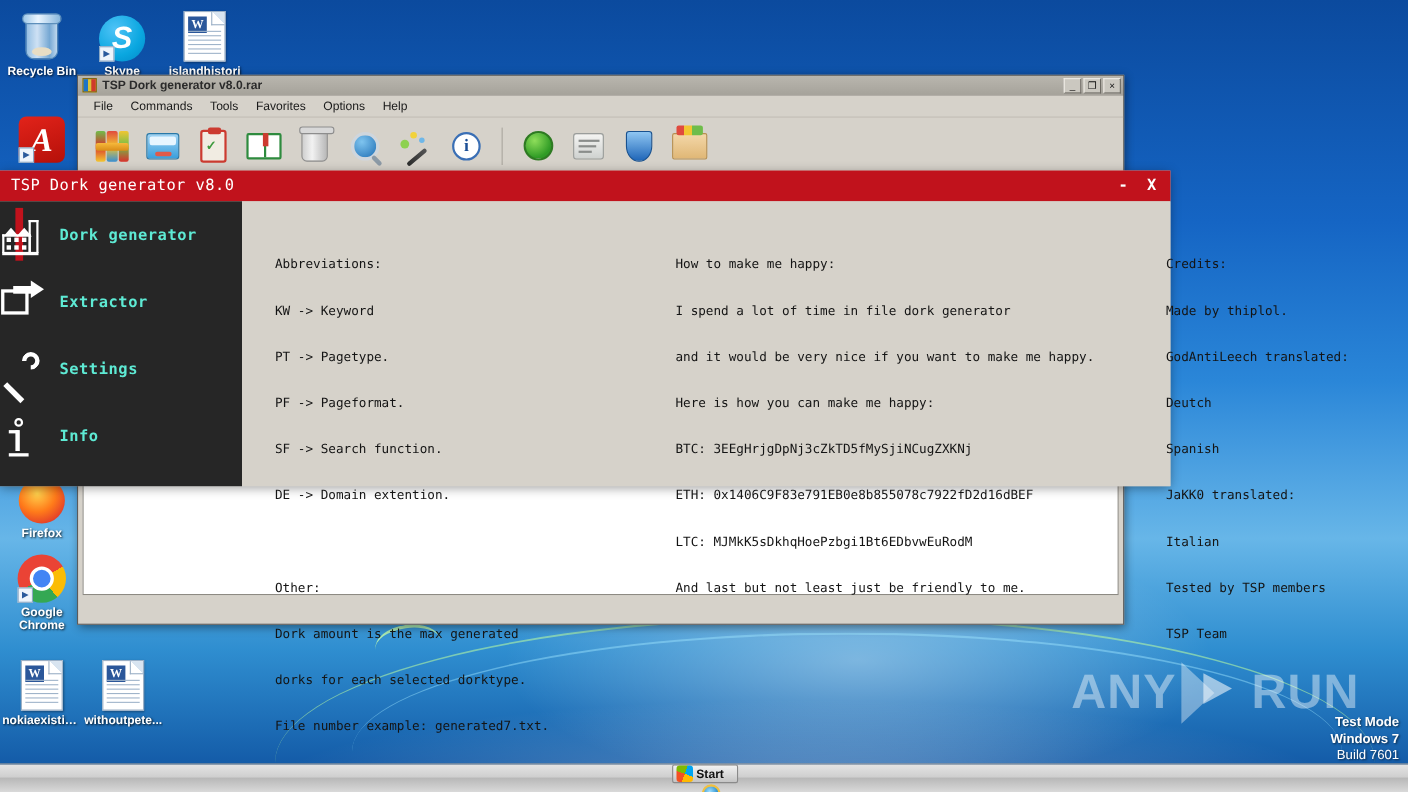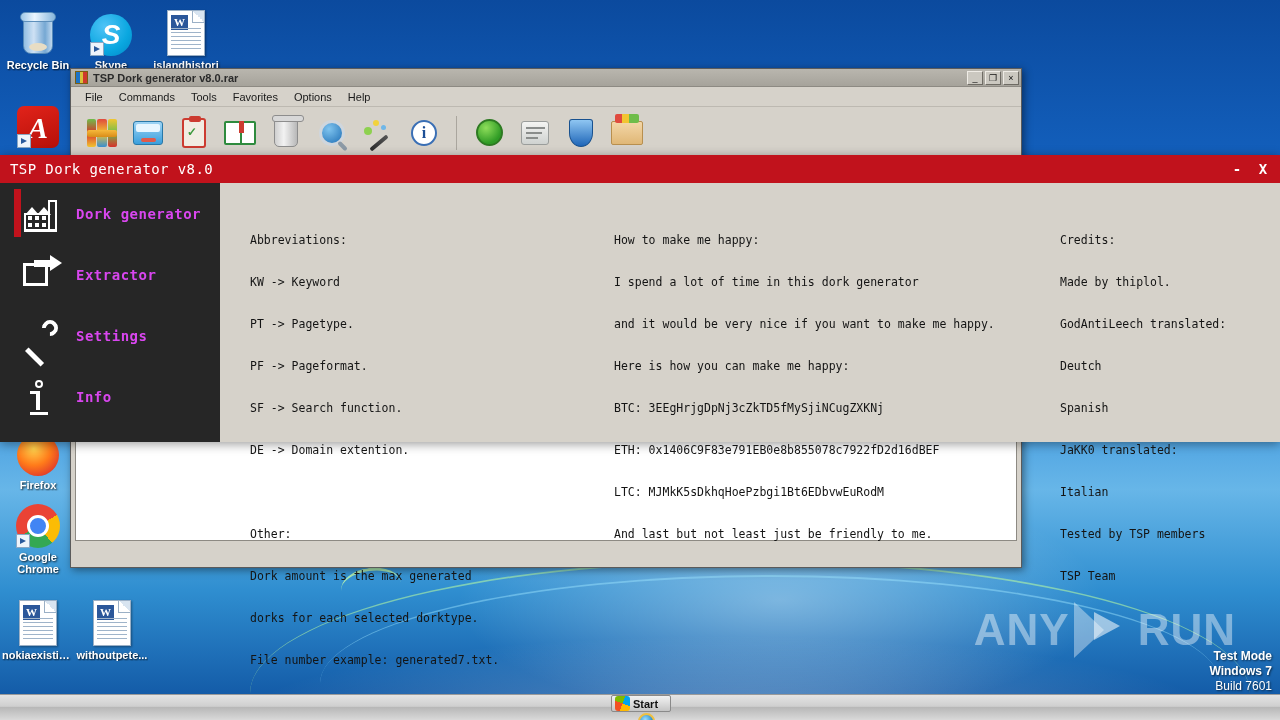--- a/index.html
+++ b/index.html
@@ -183,40 +183,40 @@
   .st-key::before{content:"";position:absolute;left:0;top:1px;width:9px;height:9px;border:2px solid #4a4a4a;border-radius:50%;}
   .st-key::after{content:"";position:absolute;right:0;top:4px;width:8px;height:2px;background:#4a4a4a;}
   .st-resize { position:absolute; right:2px; bottom:2px; width:12px; height:12px; }
   .st-resize i { position:absolute; right:0; background:#8d8a83; height:1px; }
   .st-resize i:nth-child(1){bottom:1px;width:11px;}
   .st-resize i:nth-child(2){bottom:4px;width:8px;}
   .st-resize i:nth-child(3){bottom:7px;width:5px;}
 
   
   #dork {
-    position:absolute; left:0; top:155px; width:1280px; height:287px;
+    position:absolute; left:0; top:155px; width:1064px; height:287px;
     background:#d6d2ca; box-shadow:0 2px 10px rgba(0,0,0,.4);
   }
   #dork .appbar {
     height:28px; background:#c1121c; display:flex; align-items:center;
     padding:0 4px 0 10px;
   }
   #dork .apptitle {
     flex:1; color:#fff; font-size:14px; letter-spacing:.4px;
     font-family:"DejaVu Sans Mono","Liberation Mono",monospace;
   }
   #dork .appbtn {
     width:26px; height:26px; color:#fff; font-size:14px; font-weight:bold;
     display:flex; align-items:center; justify-content:center;
     font-family:"DejaVu Sans Mono","Liberation Mono",monospace;
   }
   #dork .body { display:flex; height:259px; }
   #dork .sidebar { width:220px; background:#262626; position:relative; flex:none; }
   .navitem { position:relative; height:61px; display:flex; align-items:center;
-             padding-left:22px; gap:14px; color:#d946ef; }
+             gap:14px; color:#5eead4; }
   .navitem.active::before {
     content:""; position:absolute; left:14px; top:6px; width:7px; height:48px; background:#c1121c;
   }
   .navitem .nav-label {
     font-size:14px; font-weight:bold; letter-spacing:.5px;
     font-family:"DejaVu Sans Mono","Liberation Mono",monospace;
   }
   .navicon { width:40px; height:40px; flex:none; position:relative; }
 
   
@@ -582,21 +582,21 @@
         <p>DE -&gt; Domain extention.</p>
         <div class="spacer"></div>
         <p>Other:</p>
         <p>Dork amount is the max generated</p>
         <p>dorks for each selected dorktype.</p>
         <p>File number example: generated7.txt.</p>
       </div>
 
       <div class="col" id="col-mid">
         <p>How to make me happy:</p>
-        <p>I spend a lot of time in this dork generator</p>
+        <p>I spend a lot of time in file dork generator</p>
         <p>and it would be very nice if you want to make me happy.</p>
         <p>Here is how you can make me happy:</p>
         <p>BTC: 3EEgHrjgDpNj3cZkTD5fMySjiNCugZXKNj</p>
         <p>ETH: 0x1406C9F83e791EB0e8b855078c7922fD2d16dBEF</p>
         <p>LTC: MJMkK5sDkhqHoePzbgi1Bt6EDbvwEuRodM</p>
         <p>And last but not least just be friendly to me.</p>
       </div>
 
       <div class="col" id="col-right">
         <p>Credits:</p>

